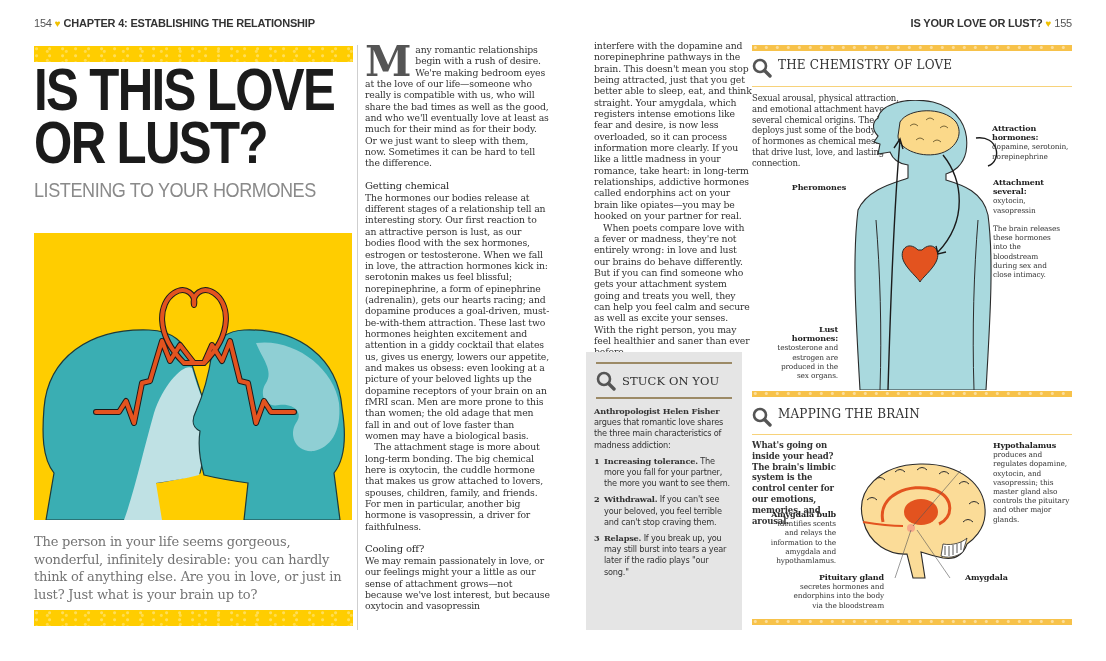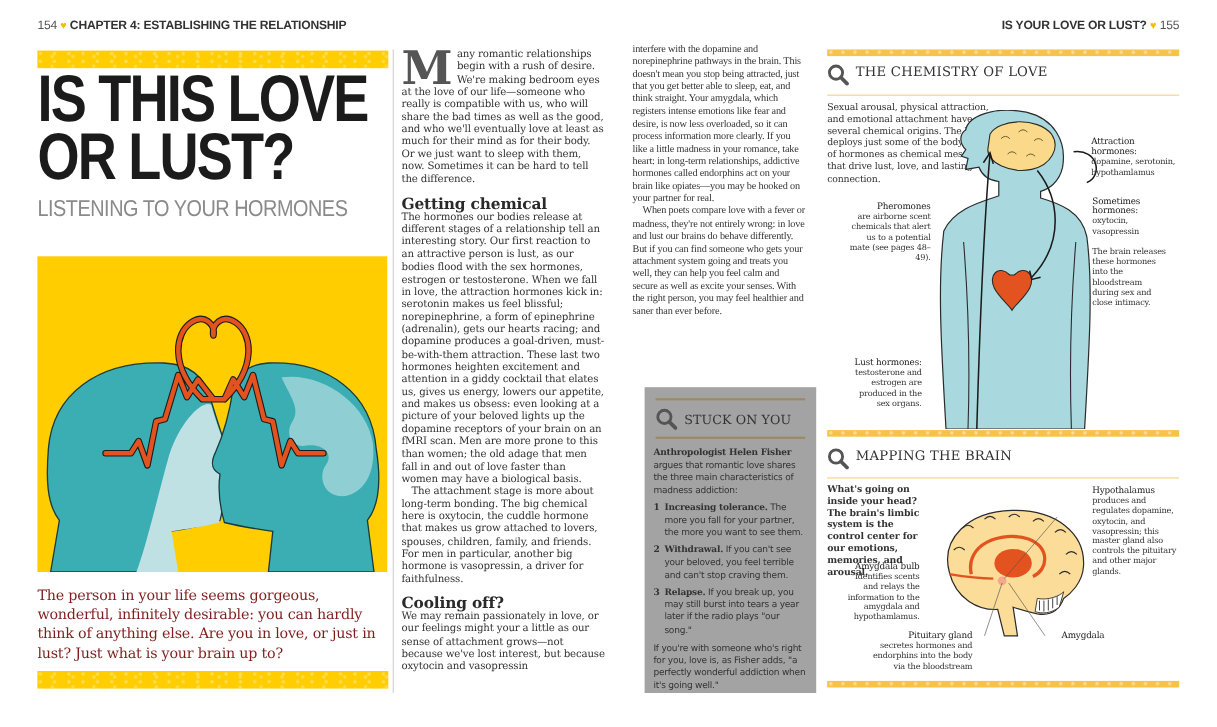--- a/index.html
+++ b/index.html
@@ -25,48 +25,48 @@
 
     
     .title { position: absolute; left: 34px; top: 63px; width: 320px; font-family: "Liberation Sans", sans-serif; font-weight: 900; font-size: 60px; line-height: 53px; color: #1b1b1b; letter-spacing: -2px; transform: scaleX(0.82); transform-origin: left top; white-space: nowrap; }
     .subtitle { position: absolute; left: 34px; top: 178px; font-family: "Liberation Sans", sans-serif; font-size: 21px; color: #8a8a8a; transform: scaleX(0.86); transform-origin: left top; white-space: nowrap; letter-spacing: -0.5px; }
 
     .rule-v { position: absolute; left: 357px; top: 45px; width: 1px; height: 585px; background: #cfcfcf; }
 
     
     .hero { position: absolute; left: 34px; top: 233px; width: 318px; height: 287px; background: #ffcd00; overflow: hidden; }
 
-    .intro { position: absolute; left: 34px; top: 533px; width: 318px; font-family: "DejaVu Serif", serif; font-size: 13px; line-height: 17.5px; color: #7f1d1d; letter-spacing: -0.2px; }
+    .intro { position: absolute; left: 34px; top: 533px; width: 318px; font-family: "DejaVu Serif", serif; font-size: 13px; line-height: 17.5px; color: #737373; letter-spacing: -0.2px; }
 
     
     .col { position: absolute; font-size: 9.3px; line-height: 11.35px; color: #333; letter-spacing: -0.15px; }
     .col p { margin: 0; }
     .col .indent { text-indent: 9px; }
-    .col h3 { font-size: 14px; font-weight: bold; color: #2a2a2a; margin-top: 11px; line-height: 12px; }
+    .col h3 { font-size: 10px; font-weight: normal; color: #2a2a2a; margin-top: 11px; line-height: 12px; }
     .dropcap { float: left; font-family: "DejaVu Serif", serif; font-weight: bold; font-size: 42px; line-height: 32px; color: #555; margin: 2px 4px 0 0; }
 
     
-    .sidebox { position: absolute; left: 586px; top: 352px; width: 156px; height: 278px; background: #a3a3a3; padding: 0 8px; }
+    .sidebox { position: absolute; left: 586px; top: 352px; width: 156px; height: 278px; background: #e5e5e5; padding: 0 8px; }
     .sb-rule { height: 2px; background: #9c8a66; margin: 0 2px; }
     .sb-head { display: flex; align-items: center; gap: 6px; height: 33px; padding-left: 2px; }
     .sb-title { font-size: 11.5px; color: #333; letter-spacing: 0.1px; }
     .sb-body { font-family: "DejaVu Sans", sans-serif; font-size: 8.2px; line-height: 11.2px; color: #333; margin-top: 7px; letter-spacing: -0.2px; }
     .sb-body b { font-family: "DejaVu Serif", serif; font-weight: bold; }
     .sb-item { display: flex; margin-top: 5px; }
     .sb-num { width: 10px; font-weight: bold; font-family: "DejaVu Serif", serif; flex: none; }
     .sb-outro { margin-top: 6px; }
 
     
     .feat-head { position: absolute; left: 752px; display: flex; align-items: flex-start; gap: 6px; }
     .feat-title { font-size: 12px; color: #333; letter-spacing: 0.2px; }
     .feat-rule { position: absolute; left: 752px; height: 1px; background: #f7d27a; }
 
     .feat-text { position: absolute; font-size: 8.5px; line-height: 10.8px; color: #333; letter-spacing: -0.15px; }
     .lbl { position: absolute; font-size: 7.4px; line-height: 9.2px; color: #333; letter-spacing: -0.15px; }
-    .lbl b { font-weight: normal; font-size: 8px; color: #222; }
+    .lbl b { font-weight: bold; font-size: 8px; color: #222; }
     .r { text-align: right; }
   </style>
 </head>
 <body>
 
 <div class="runhead" style="left:34px;">
   <span class="pg">154</span><span class="heart-glyph">♥</span><span class="ch">CHAPTER 4: ESTABLISHING THE RELATIONSHIP</span>
 </div>
 
 <div class="ybar" style="left:34px; top:46px; width:319px;"></div>
@@ -99,21 +99,21 @@
 
 <div class="col" style="left:365px; top:44px; width:185px;">
   <p><span class="dropcap">M</span><span>any romantic relationships begin with a rush of desire. We're making bedroom eyes at the love of our life—someone who really is compatible with us, who will share the bad times as well as the good, and who we'll eventually love at least as much for their mind as for their body. Or we just want to sleep with them, now. Sometimes it can be hard to tell the difference.</span></p>
   <h3>Getting chemical</h3>
   <p>The hormones our bodies release at different stages of a relationship tell an interesting story. Our first reaction to an attractive person is lust, as our bodies flood with the sex hormones, estrogen or testosterone. When we fall in love, the attraction hormones kick in: serotonin makes us feel blissful; norepinephrine, a form of epinephrine (adrenalin), gets our hearts racing; and dopamine produces a goal-driven, must-be-with-them attraction. These last two hormones heighten excitement and attention in a giddy cocktail that elates us, gives us energy, lowers our appetite, and makes us obsess: even looking at a picture of your beloved lights up the dopamine receptors of your brain on an fMRI scan. Men are more prone to this than women; the old adage that men fall in and out of love faster than women may have a biological basis.</p>
   <p class="indent">The attachment stage is more about long-term bonding. The big chemical here is oxytocin, the cuddle hormone that makes us grow attached to lovers, spouses, children, family, and friends. For men in particular, another big hormone is vasopressin, a driver for faithfulness.</p>
   <h3>Cooling off?</h3>
   <p>We may remain passionately in love, or our feelings might your a little as our sense of attachment grows—not because we've lost interest, but because oxytocin and vasopressin</p>
 </div>
 
-<div class="col" style="left:575px; top:40px; width:158px;font-family:Liberation Serif, serif;">
+<div class="col" style="left:594px; top:40px; width:158px;">
   <p>interfere with the dopamine and norepinephrine pathways in the brain. This doesn't mean you stop being attracted, just that you get better able to sleep, eat, and think straight. Your amygdala, which registers intense emotions like fear and desire, is now less overloaded, so it can process information more clearly. If you like a little madness in your romance, take heart: in long-term relationships, addictive hormones called endorphins act on your brain like opiates—you may be hooked on your partner for real.</p>
   <p class="indent">When poets compare love with a fever or madness, they're not entirely wrong: in love and lust our brains do behave differently. But if you can find someone who gets your attachment system going and treats you well, they can help you feel calm and secure as well as excite your senses. With the right person, you may feel healthier and saner than ever before.</p>
 </div>
 
 <div class="sidebox">
   <div style="height:10px;"></div>
   <div class="sb-rule"></div>
   <div class="sb-head">
     <svg width="20" height="20" viewBox="0 0 20 20">
         <circle cx="8" cy="8" r="6" fill="none" stroke="#555" stroke-width="2.6"></circle>
@@ -129,21 +129,20 @@
         <span><b>Increasing tolerance.</b><span> The more you fall for your partner, the more you want to see them.</span></span>
       </div>
     <div class="sb-item">
         <span class="sb-num">2</span>
         <span><b>Withdrawal.</b><span> If you can't see your beloved, you feel terrible and can't stop craving them.</span></span>
       </div>
     <div class="sb-item">
         <span class="sb-num">3</span>
         <span><b>Relapse.</b><span> If you break up, you may still burst into tears a year later if the radio plays "our song."</span></span>
       </div>
-    <div class="sb-outro">If you're with someone who's right for you, love is, as Fisher adds, "a perfectly wonderful addiction when it's going well."</div>
   </div>
 </div>
 
 <div class="runhead" style="right:34px;">
   <span class="ch">IS YOUR LOVE OR LUST?</span><span class="heart-glyph">♥</span><span class="pg">155</span>
 </div>
 
 <div class="obar" style="left:752px; top:45px; width:320px;"></div>
 
 <div class="feat-head" style="top:58px;">
@@ -163,24 +162,24 @@
   <path d="M 62 22 C 70 8 105 6 118 22 C 126 34 118 50 100 54 C 80 58 60 48 60 36 Z" fill="#fbd98a" stroke="#2b2b2b" stroke-width="1"></path>
   <path d="M 72 26 q 4 -4 8 0 M 88 20 q 4 -4 8 0 M 102 28 q 4 -4 8 0 M 78 40 q 4 -4 8 0 M 95 42 q 4 -4 8 0" fill="none" stroke="#6b5a2e" stroke-width="0.9"></path>
   <path d="M 80 150 C 70 140 60 150 66 162 C 70 170 80 178 82 182 C 84 178 94 170 98 162 C 104 150 94 140 84 150 Z" fill="#e3531f" stroke="#2b2b2b" stroke-width="1"></path>
   <path d="M 50 290 C 52 220 55 120 62 40" fill="none" stroke="#1b1b1b" stroke-width="1.4"></path>
   <path d="M 56 48 l 6 -9 l 3 10" fill="none" stroke="#1b1b1b" stroke-width="1.4"></path>
   <path d="M 105 55 C 125 80 130 120 100 152" fill="none" stroke="#1b1b1b" stroke-width="1.4"></path>
   <path d="M 98 146 l 2 8 l 8 -2" fill="none" stroke="#1b1b1b" stroke-width="1.4"></path>
   <path d="M 150 66 C 165 60 160 35 138 38" fill="none" stroke="#1b1b1b" stroke-width="1.4"></path>
 </svg>
 
-<div class="lbl" style="left:992px; top:124px; width:80px;"><b>Attraction hormones:</b><br><span>dopamine, serotonin, hypothamlamus</span></div>
-<div class="lbl" style="left:993px; top:178px; width:76px;"><b>Sometimes hormones:</b><br><span>oxytocin, vasopressin</span></div>
+<div class="lbl" style="left:992px; top:124px; width:80px;"><b>Attraction hormones:</b><br><span>dopamine, serotonin, norepinephrine</span></div>
+<div class="lbl" style="left:993px; top:178px; width:76px;"><b>Attachment several:</b><br><span>oxytocin, vasopressin</span></div>
 <div class="lbl" style="left:993px; top:224px; width:68px;">The brain releases these hormones into the bloodstream during sex and close intimacy.</div>
-<div class="lbl r" style="left:770px; top:183px; width:76px;"><b>Pheromones</b><br><span>are airborne scent chemicals that alert us to a potential mate (see pages 48–49).</span></div>
+<div class="lbl r" style="left:770px; top:183px; width:76px;"><b>Pheromones</b><br></div>
 <div class="lbl r" style="left:772px; top:325px; width:66px;"><b>Lust hormones:</b><br><span>testosterone and estrogen are produced in the sex organs.</span></div>
 
 <div class="obar" style="left:752px; top:391px; width:320px;"></div>
 
 <div class="feat-head" style="top:407px;">
   <svg width="20" height="20" viewBox="0 0 20 20">
       <circle cx="8" cy="8" r="6" fill="none" stroke="#555" stroke-width="2.6"></circle>
       <line x1="12.5" y1="12.5" x2="18" y2="18" stroke="#555" stroke-width="3.4" stroke-linecap="round"></line>
     </svg>
   <span class="feat-title">MAPPING THE BRAIN</span>

